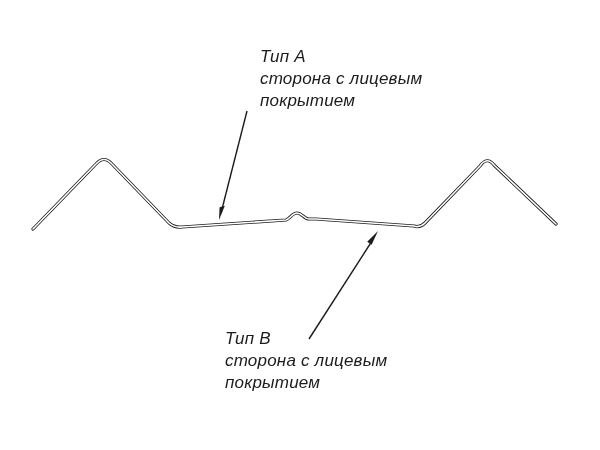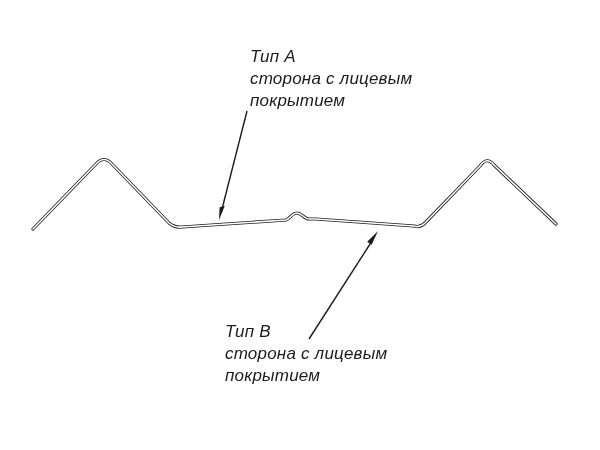--- a/index.html
+++ b/index.html
@@ -25,22 +25,22 @@
     font-style: italic;
     font-size: 17px;
     line-height: 22px;
     color: #1c1c1c;
     white-space: nowrap;
     letter-spacing: 0.2px;
   }
   .label .title {
     margin-bottom: 0px;
   }
-  .label-a { left: 250px; top: 46px; }
-  .label-b { left: 225px; top: 321px; }
+  .label-a { left: 260px; top: 46px; }
+  .label-b { left: 225px; top: 328px; }
 </style>
 </head>
 <body>
 
 <div class="canvas">
 
   <svg class="drawing-svg" width="600" height="450" viewBox="0 0 600 450">
 
     <path d="M 33 229
              L 96 164

